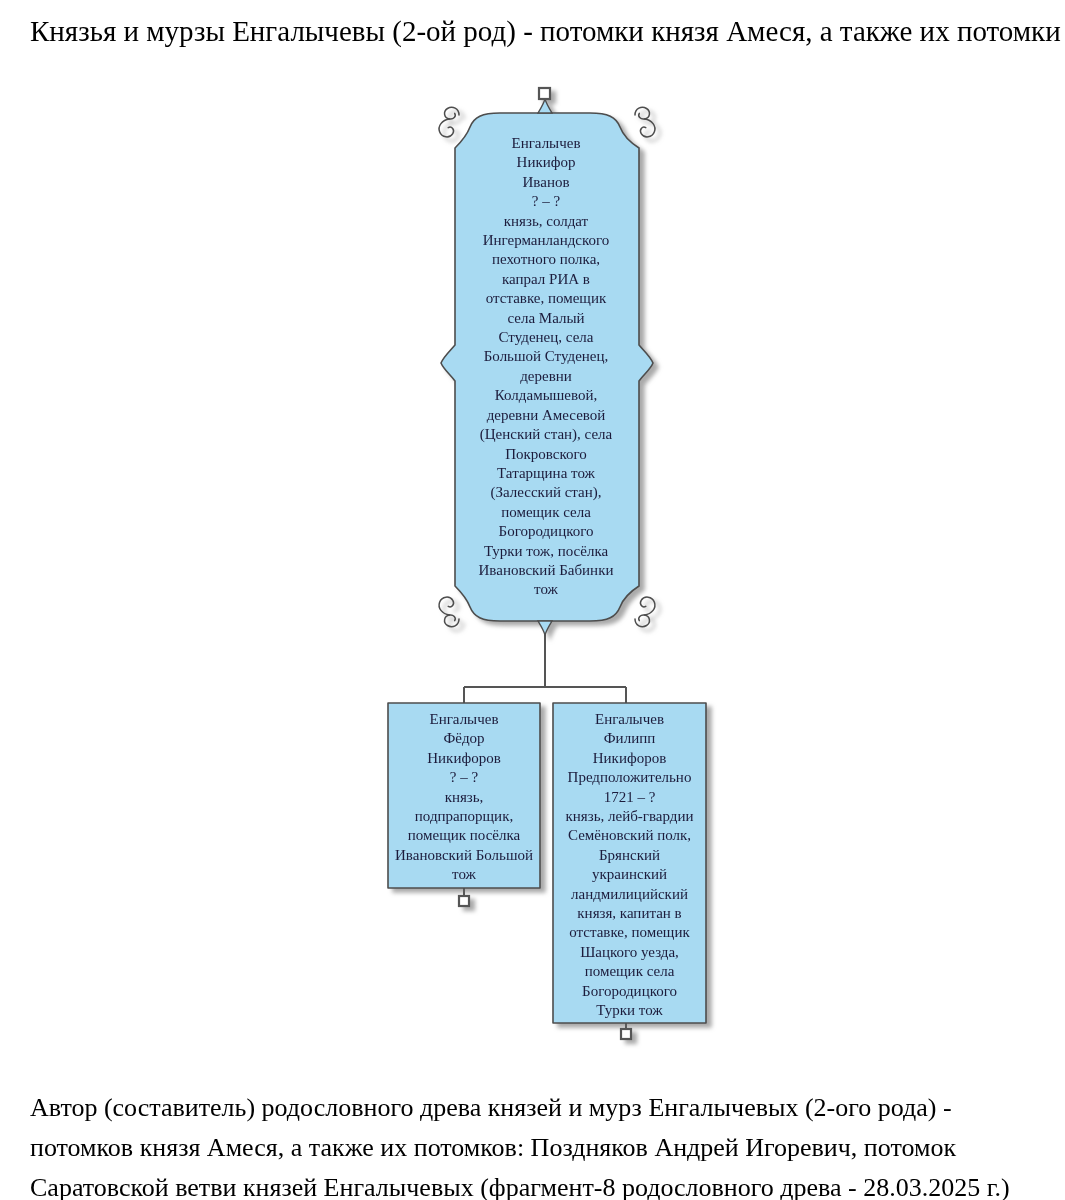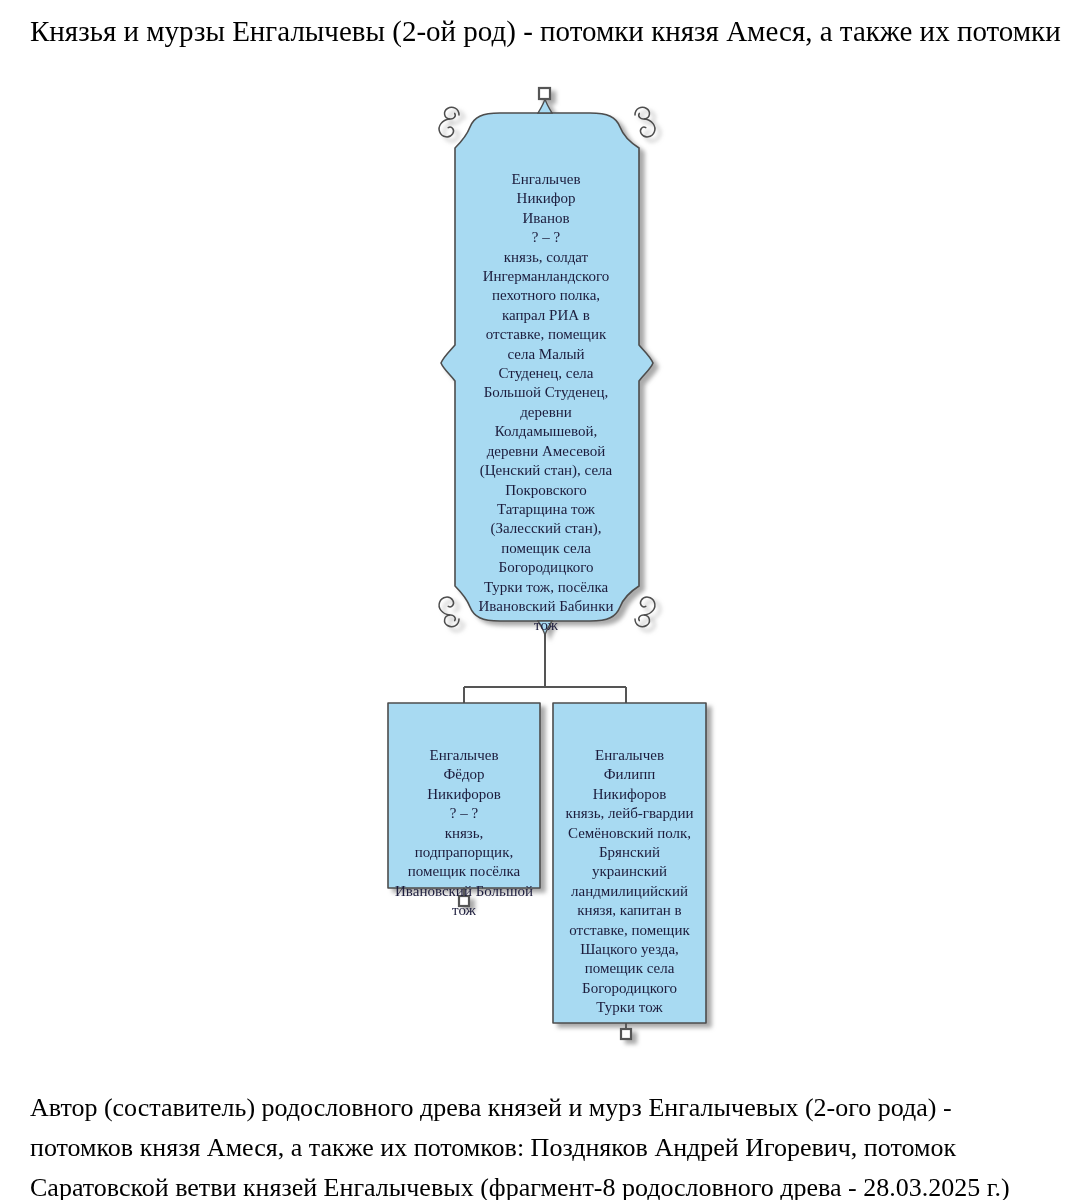--- a/index.html
+++ b/index.html
@@ -13,21 +13,21 @@
   }
   .tree-svg{position:absolute;left:0;top:0;}
   .shadowed{filter:drop-shadow(5px 4px 2px rgba(100,100,100,0.55));}
   .node-shape{fill:var(--box-fill);stroke:var(--box-border);stroke-width:1.6;stroke-linejoin:round;}
   .flare{fill:var(--box-fill);stroke:var(--box-border);stroke-width:1.3;}
   .curl{fill:none;stroke:var(--box-border);stroke-width:1.5;stroke-linecap:round;}
   .conn{stroke:var(--line-color);stroke-width:2;fill:none;}
   .handle{fill:#fff;stroke:var(--line-color);stroke-width:2.2;}
   .person-text{
     position:absolute;text-align:center;color:var(--text-color);
-    font-size:15px;line-height:19.4px;margin-top:36px;
+    font-size:15px;line-height:19.4px;
   }
   .pre{white-space:pre-line;}
   .footer{
     position:absolute;left:30px;top:1088px;width:1012px;
     font-size:26px;line-height:40px;color:#000;
   }
 </style>
 </head>
 <body>
 
@@ -127,20 +127,22 @@
 подпрапорщик,
 помещик посёлка
 Ивановский Большой
 тож</div>
   </div>
 
   <div class="person-text" style="left:555px;top:710px;width:149px;">
     <div class="pre">Енгалычев
 Филипп
 Никифоров</div>
+    <div class="pre">Предположительно
+1721 – ?</div>
     <div class="pre">князь, лейб-гвардии
 Семёновский полк,
 Брянский
 украинский
 ландмилицийский
 князя, капитан в
 отставке, помещик
 Шацкого уезда,
 помещик села
 Богородицкого

